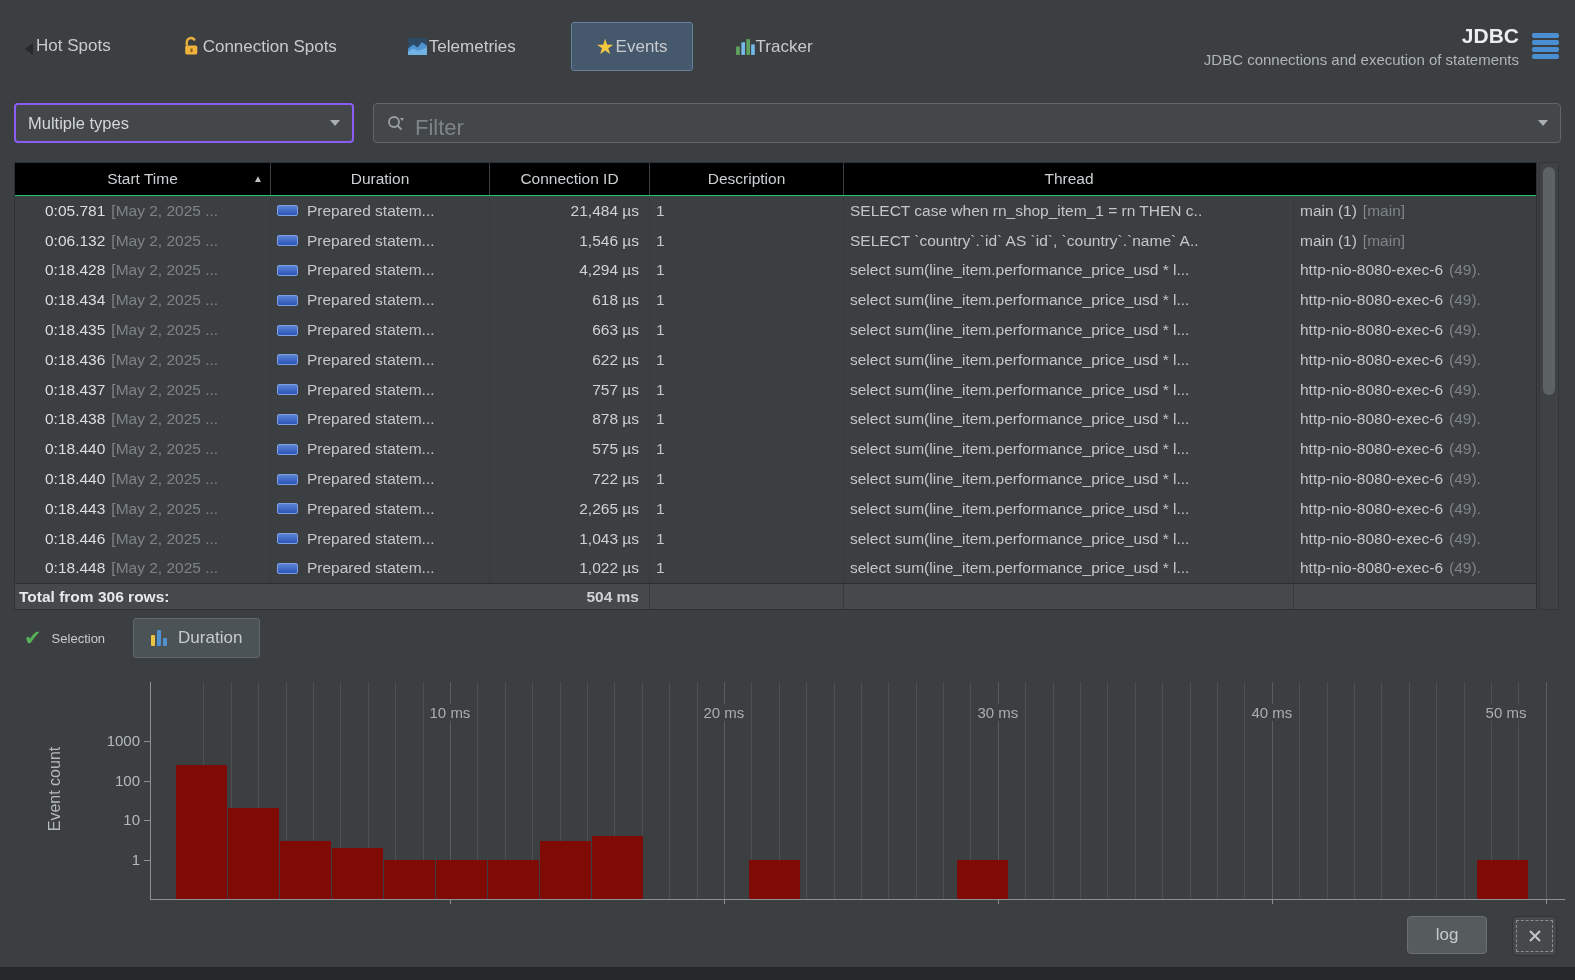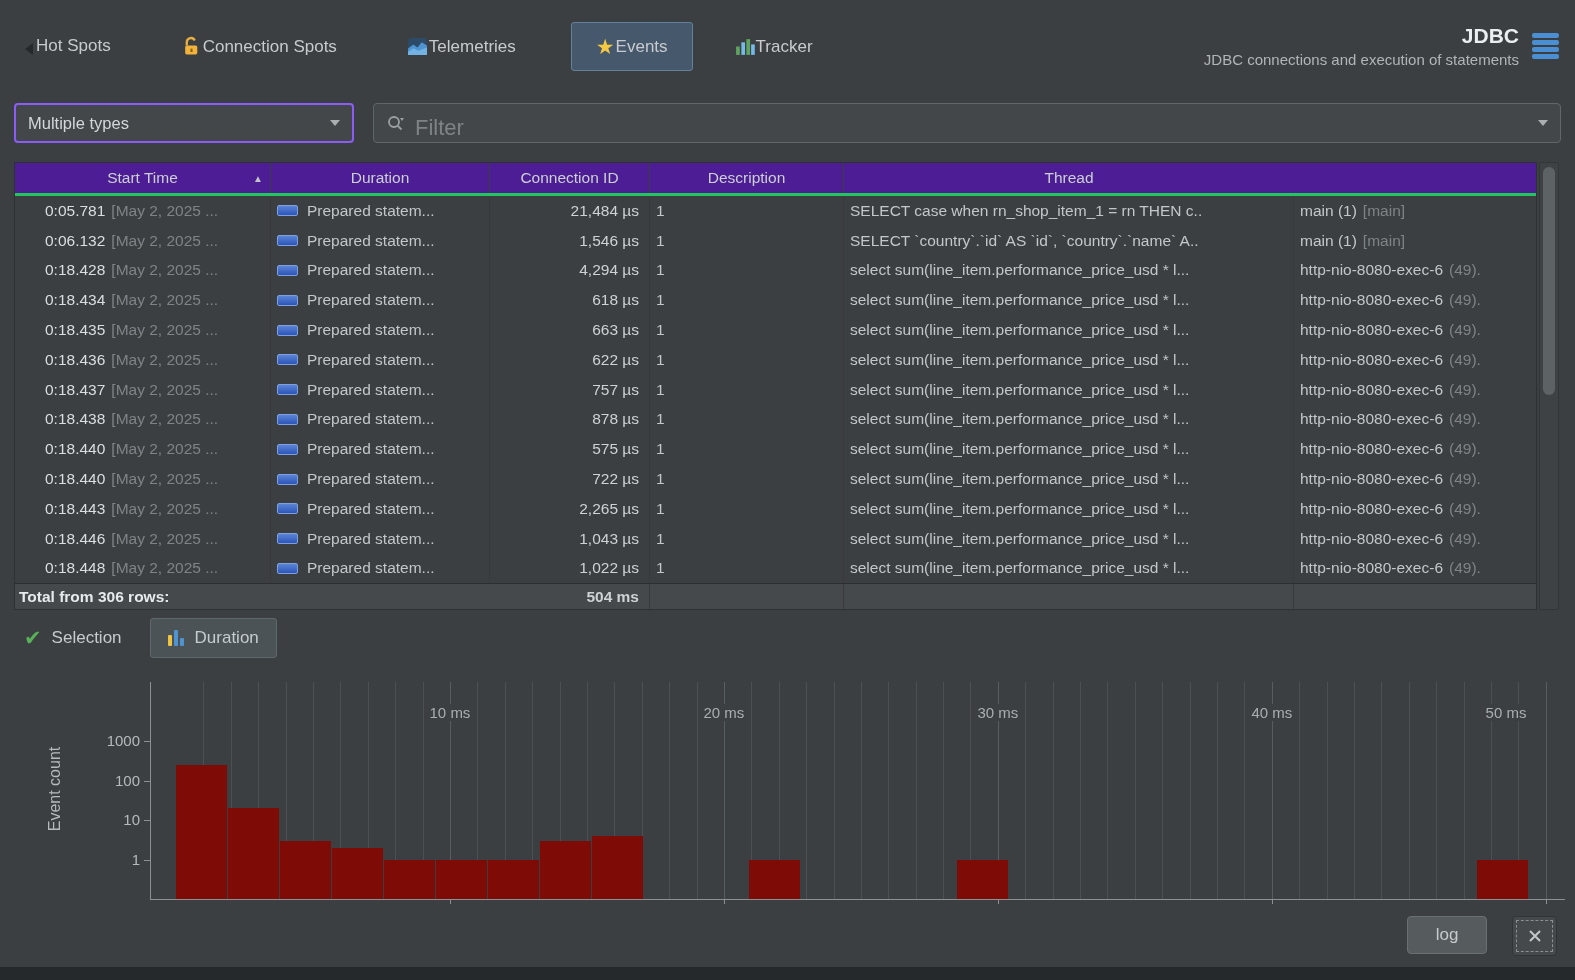--- a/index.html
+++ b/index.html
@@ -27,41 +27,41 @@
   .combo-columns { width: 276px; }
   .caret { width: 0; height: 0; border-left: 5px solid transparent; border-right: 5px solid transparent; border-top: 6px solid #a9aeb2; margin-left: 12px; flex: none; }
   .search-box { flex: 1; height: 40px; background: #43474a; border: 1px solid #616669; border-radius: 4px; display: flex; align-items: center; padding: 0 12px; gap: 9px; }
   .search-box input { flex: 1; background: transparent; border: none; outline: none; color: #d3d7da; font-size: 22px; font-family: inherit; margin-top: 9px; }
   .search-box input::placeholder { color: #7e8387; }
 
   
   .table-zone { flex: none; display: flex; padding: 8px 14px 0 14px; }
   .grid-table { width: 1523px; border: 1px solid #2e3133; background: #3c3f41; }
   .thead, .trow, .total-row { display: grid; grid-template-columns: 256px 219px 160px 194px 450px 1fr; }
-  .thead { background: #4c1d95; height: 33px; border-bottom: 3px solid #22c55e; }
+  .thead { background: #000000; height: 33px; border-bottom: 1px solid #22c55e; }
   .th { position: relative; display: flex; align-items: center; justify-content: center; font-size: 15.5px; color: #ccd0d3; border-right: 1px solid #3a3e40; }
   .th:last-child { border-right: none; }
   .sort-arrow { position: absolute; right: 7px; top: 10px; font-size: 10px; color: #c0c4c7; }
   .trow { height: 29.8px; }
   .cell { display: flex; align-items: center; font-size: 15.5px; color: #c3c7ca; border-right: 1px solid #37393b; padding: 0 6px; white-space: nowrap; overflow: hidden; }
   .cell:last-child { border-right: none; }
   .c-time { padding-left: 30px; color: #dadee1; }
   .c-dur { justify-content: flex-end; padding-right: 10px; color: #ced2d5; }
   .t-dim { color: #7e8387; margin-left: 6px; overflow: hidden; }
   .type-chip { width: 21px; height: 11px; background: linear-gradient(#5b84d6, #2c55b8); border: 1px solid #7e9fe0; border-radius: 2px; margin-right: 9px; flex: none; }
   .total-row { height: 26px; background: #45494c; border-top: 1px solid #2c2f31; }
   .total-row .cell { font-weight: bold; }
   .total-label { grid-column: 1 / 3; color: #e6eaed; border-right: none; padding-left: 4px; }
   .vscroll { width: 20px; margin-left: 2px; position: relative; background: #3f4245; border: 1px solid #333638; border-radius: 2px; }
   .vscroll .thumb { position: absolute; left: 3px; right: 3px; top: 4px; height: 228px; background: #5d6265; border-radius: 7px; }
 
   
   .controls-row { height: 56px; flex: none; display: flex; align-items: center; padding-left: 24px; }
   .check-icon { color: #58b158; font-size: 21px; font-weight: bold; margin-right: 10px; }
-  .sel-label { font-size: 17px; color: #c7cbce; margin-right: 28px; }
+  .sel-label { font-size: 13px; color: #c7cbce; margin-right: 28px; }
   .duration-toggle { display: flex; align-items: center; gap: 11px; background: #4b5357; border: 1px solid #5f686c; border-radius: 3px; padding: 9px 17px; color: #c7cbce; font-size: 17px; font-family: inherit; cursor: default; }
   .hist-icon { display: inline-flex; align-items: flex-end; gap: 2px; height: 16px; }
   .hist-icon i { display: block; width: 4px; border-radius: 1px; }
   .hist-icon .b1 { height: 11px; background: #edc343; }
   .hist-icon .b2 { height: 16px; background: #4f94d0; }
   .hist-icon .b3 { height: 8px; background: #4f94d0; }
 
   
   .chart { flex: 1; position: relative; overflow: hidden; }
   .chart-ylabel { position: absolute; left: -54px; top: 114px; width: 217px; text-align: center; transform: rotate(-90deg); font-size: 16px; color: #b5babd; }

